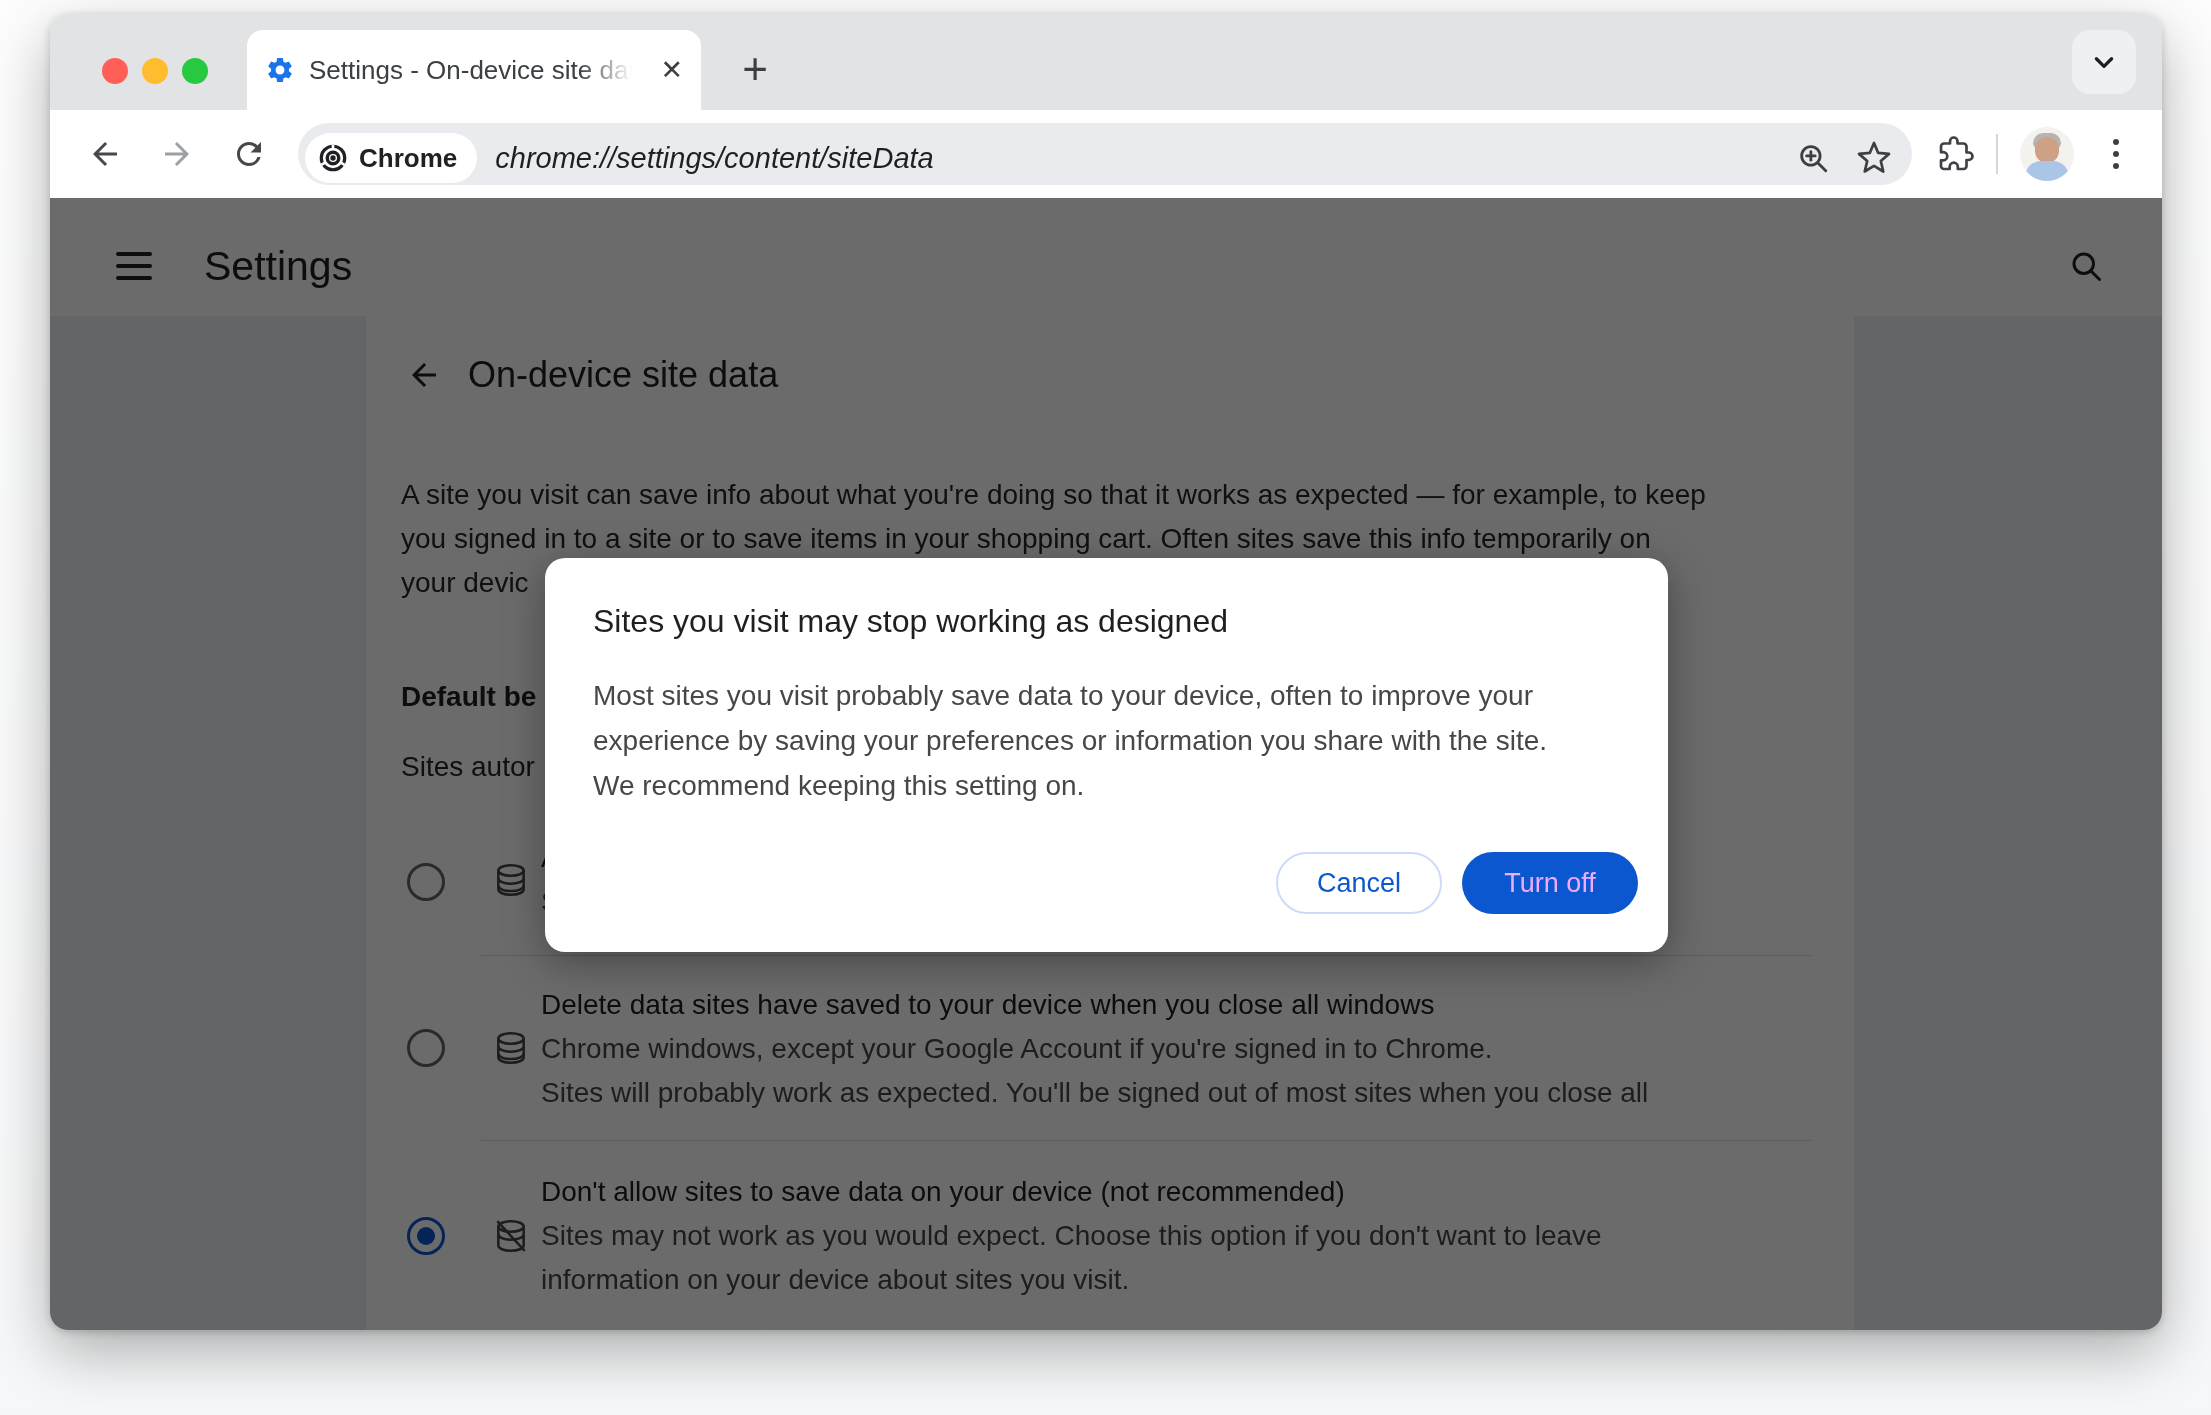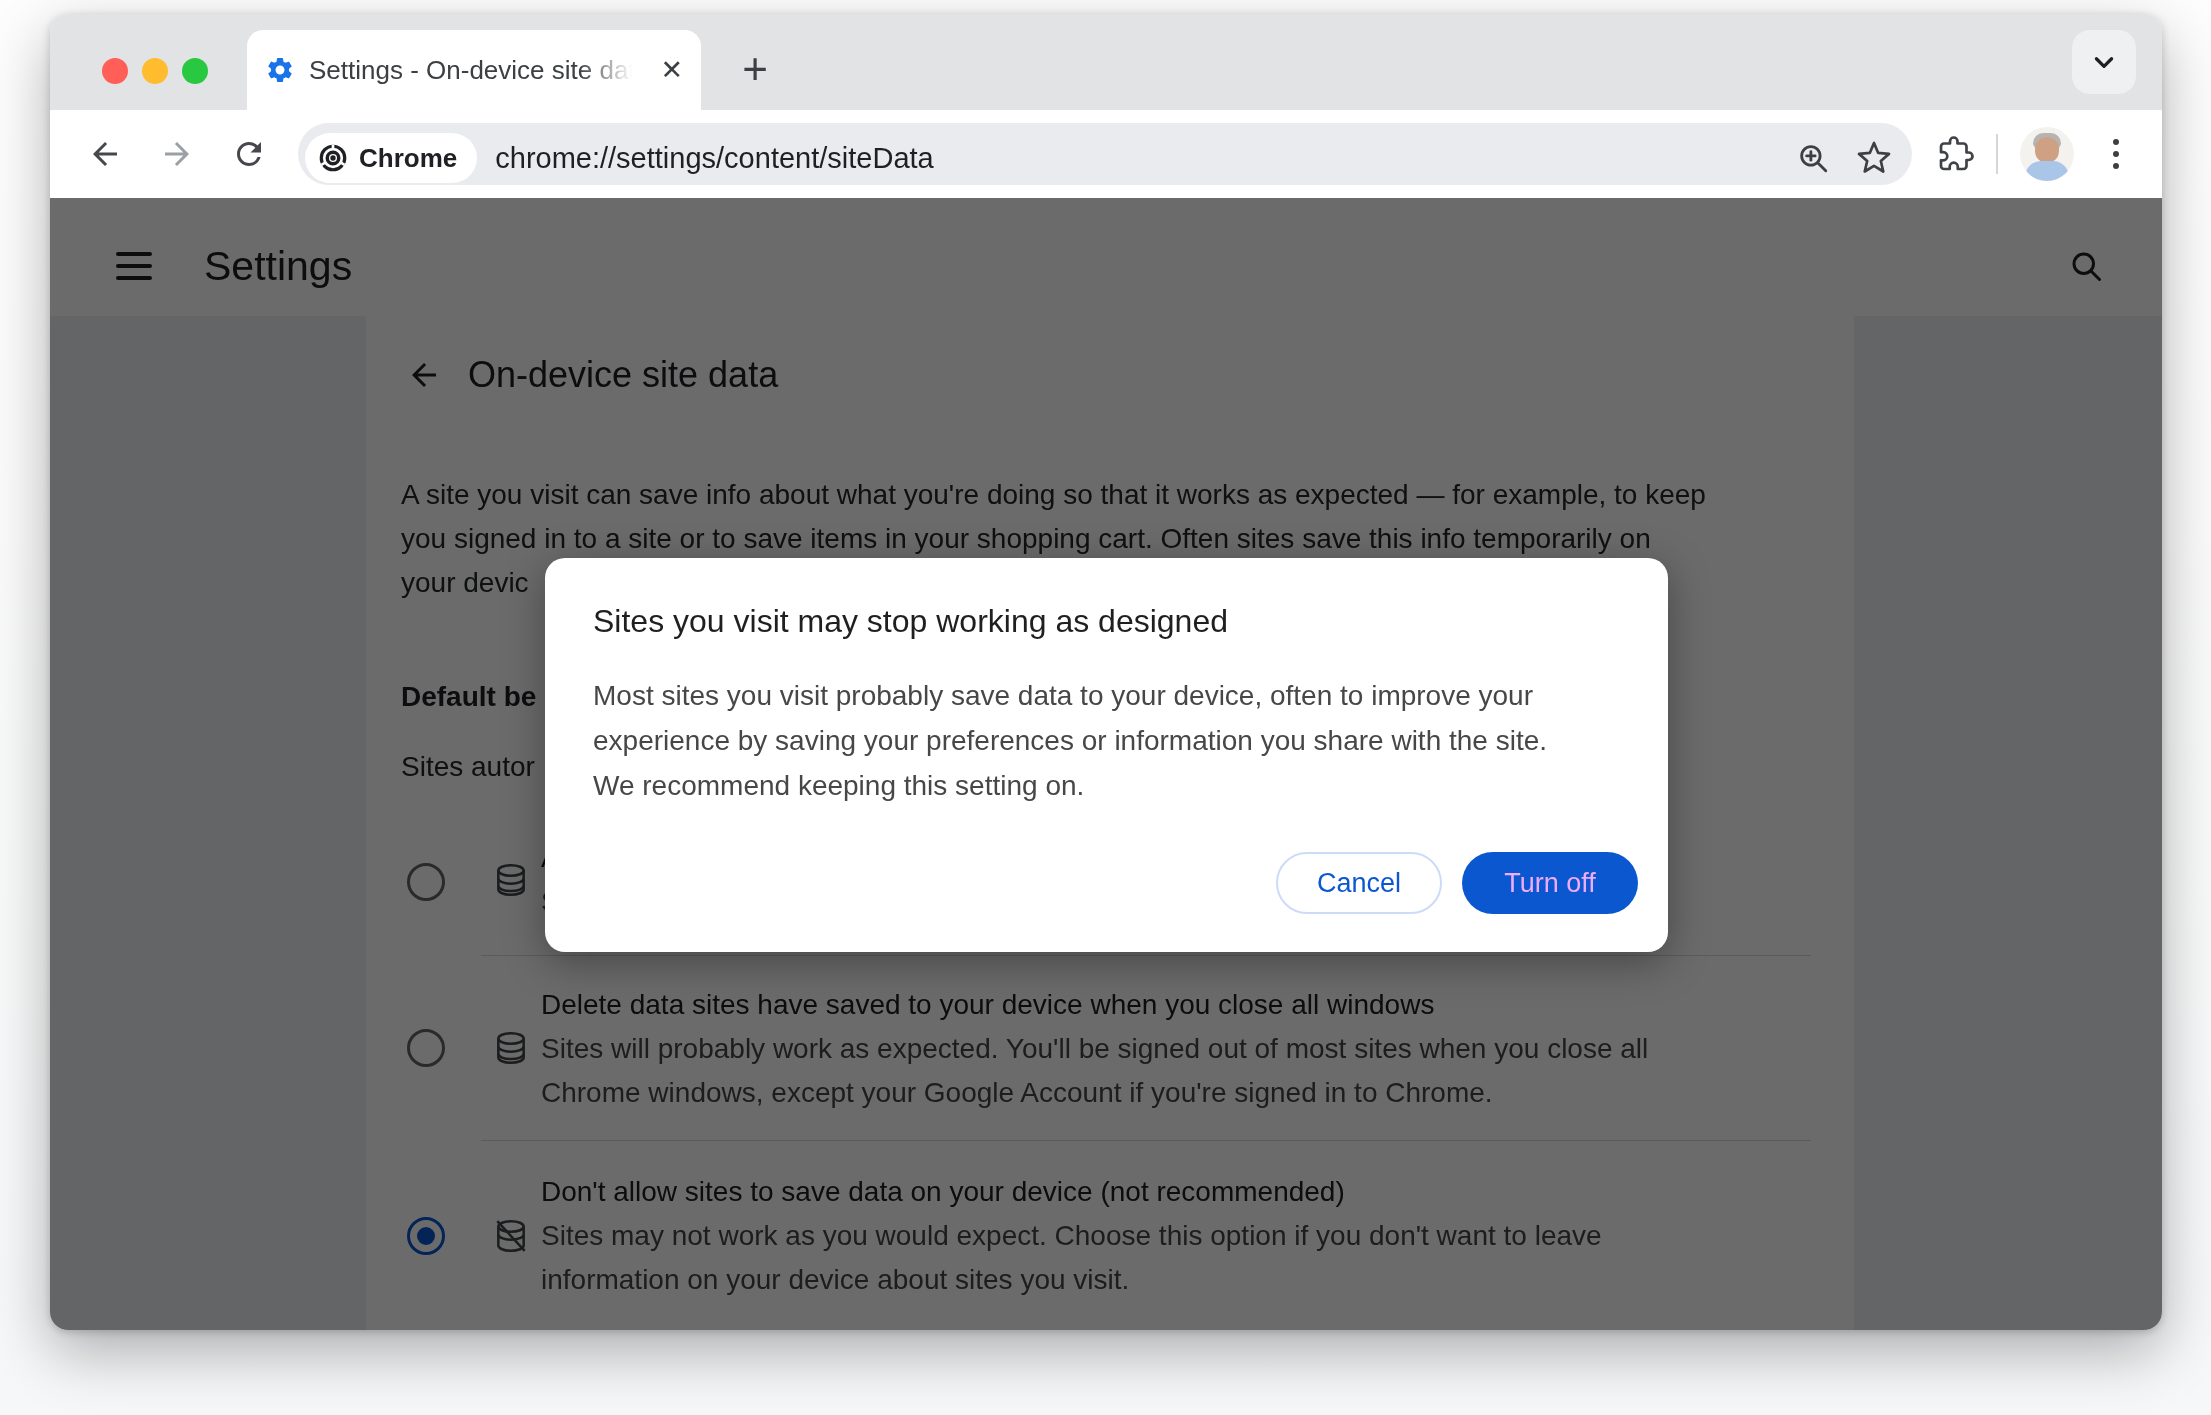--- a/index.html
+++ b/index.html
@@ -51,21 +51,21 @@
   .nav-btn { width:66px; height:66px; display:flex; align-items:center; justify-content:center; border-radius:50%; flex:0 0 auto; }
   .omnibox {
     flex:1; height:62px; background:#e9ebee; border-radius:31px; margin:0 14px 0 10px;
     display:flex; align-items:center; padding:8px 20px 0 7px; gap:18px; min-width:0;
   }
   .chrome-chip {
     height:50px; background:#fff; border-radius:25px; display:flex; align-items:center;
     gap:10px; padding:0 20px 0 12px; flex:0 0 auto;
   }
   .chrome-chip .label { font-size:26px; font-weight:700; color:#202124; }
-  .url { font-size:29px; color:#1f2023; white-space:nowrap; overflow:hidden; flex:1; }
+  .url { font-size:29px; color:#1f2023; white-space:nowrap; overflow:hidden; flex:1;font-style:italic; }
   .omni-icons { display:flex; align-items:center; gap:26px; flex:0 0 auto; }
   .tool-right { display:flex; align-items:center; gap:22px; flex:0 0 auto; margin-left:6px; }
   .vdivider { width:2px; height:40px; background:#d5d7da; }
   .avatar { width:54px; height:54px; border-radius:50%; overflow:hidden; position:relative; background:#f4f2ef; flex:0 0 auto; }
   .avatar .hair { position:absolute; left:13px; top:6px; width:28px; height:16px; background:#b6b4b0; border-radius:14px 14px 8px 8px; }
   .avatar .head { position:absolute; left:15px; top:10px; width:24px; height:26px; background:#cfa184; border-radius:12px; }
   .avatar .shirt { position:absolute; left:5px; bottom:-6px; width:44px; height:26px; background:#a9c6e8; border-radius:16px 16px 0 0; }
   .kebab { display:flex; flex-direction:column; gap:6px; width:40px; align-items:center; }
   .kebab i { width:6px; height:6px; border-radius:50%; background:#3c4043; display:block; }
 
@@ -280,22 +280,22 @@
           <span class="opt-icon" style="left:126px; top:713px;">
             <svg viewBox="0 0 36 36" width="38" height="38" fill="none" stroke="#43474b" stroke-width="2.4">
                 <ellipse cx="18" cy="9" rx="12" ry="5"></ellipse>
                 <path d="M6 9v18c0 2.8 5.4 5 12 5s12-2.2 12-5V9"></path>
                 <path d="M6 16.5c0 2.8 5.4 5 12 5s12-2.2 12-5"></path>
                 <path d="M6 23.5c0 2.8 5.4 5 12 5s12-2.2 12-5"></path>
               </svg>
           </span>
           <div class="opt-text" style="top:667px;">
             <div class="opt-title">Delete data sites have saved to your device when you close all windows</div>
+            <div class="opt-desc">Chrome windows, except your Google Account if you're signed in to Chrome.</div>
             <div class="opt-desc">Sites will probably work as expected. You'll be signed out of most sites when you close all</div>
-            <div class="opt-desc">Chrome windows, except your Google Account if you're signed in to Chrome.</div>
           </div>
         </div>
         <div class="divider" style="top:824px;"></div>
 
         <div>
           <span class="radio checked" style="left:41px; top:901px;"></span>
           <span class="opt-icon" style="left:126px; top:901px;">
             <svg viewBox="0 0 36 36" width="38" height="38" fill="none" stroke="#43474b" stroke-width="2.4">
                 <ellipse cx="18" cy="9" rx="12" ry="5"></ellipse>
                 <path d="M6 9v18c0 2.8 5.4 5 12 5s12-2.2 12-5V9"></path>

